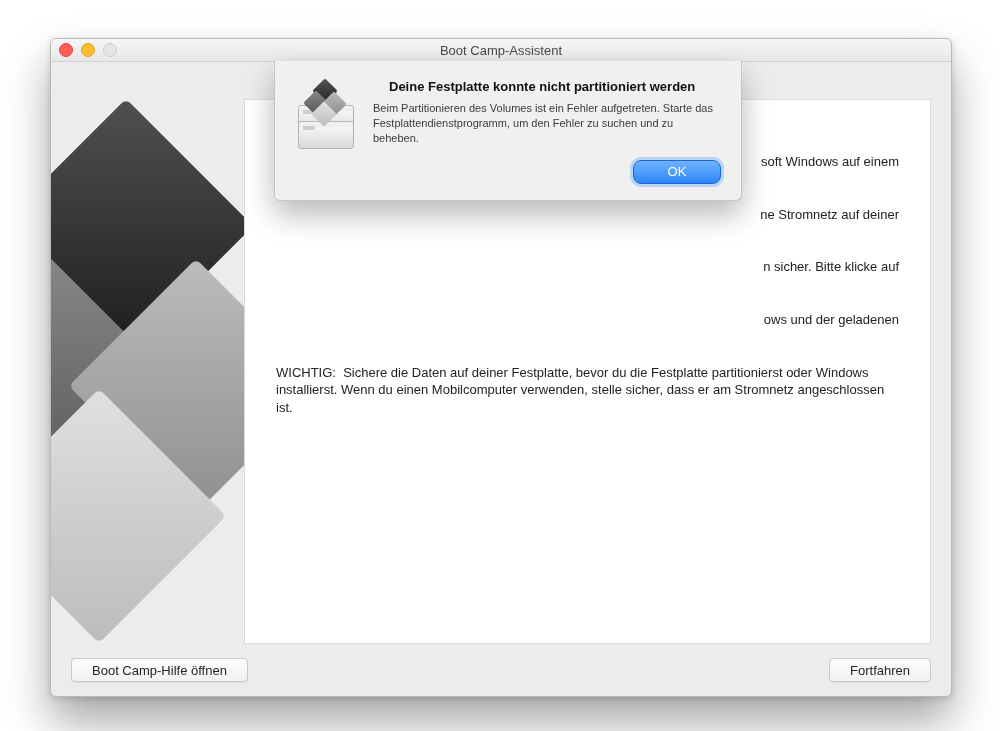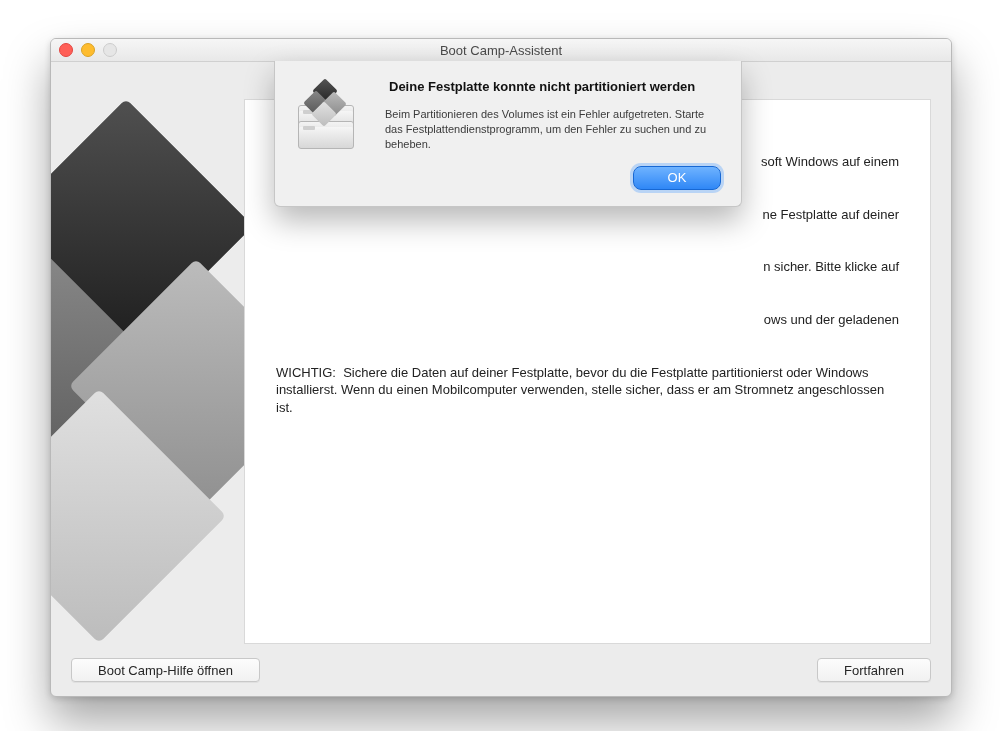--- a/index.html
+++ b/index.html
@@ -30,21 +30,21 @@
   .content-panel .frag{white-space:pre-wrap;}
   .frag.upper{position:relative;display:block;}
   .frag .line{display:block;text-align:right;}
   .content-panel .important{display:block;}
   .bottom-bar{
     position:absolute;left:0;right:0;bottom:0;height:52px;
     display:flex;align-items:center;justify-content:space-between;
     padding:0 20px;box-sizing:border-box;
   }
   .mac-btn{
-    height:22px;padding:0 26px;font-size:13px;color:#262626;
+    height:22px;padding:0 20px;font-size:13px;color:#262626;
     background:linear-gradient(#fcfcfc,#f1f1f1);
     border:1px solid #c8c8c8;border-radius:4px;
     box-shadow:0 1px 0 rgba(0,0,0,0.05);
     display:inline-flex;align-items:center;cursor:default;
   }
   
   .art{position:absolute;left:-80px;top:45px;width:310px;height:440px;}
   .diamond{position:absolute;width:180px;height:180px;transform:rotate(45deg);
     border-radius:6px;}
   .d1{left:65px;top:30px;background:linear-gradient(135deg,#505050,#1d1d1d);}
@@ -71,21 +71,21 @@
   .drv1{top:26px;}
   .drv2{top:42px;}
   .badge{position:absolute;left:12px;top:0;width:40px;height:40px;}
   .mini{position:absolute;width:18px;height:18px;transform:rotate(45deg);border-radius:2px;}
   .m1{left:11px;top:3px;background:linear-gradient(135deg,#555,#222);}
   .m2{left:2px;top:15px;background:linear-gradient(135deg,#888,#555);}
   .m3{left:20px;top:16px;background:linear-gradient(135deg,#bbb,#8a8a8a);}
   .m4{left:10px;top:26px;background:linear-gradient(135deg,#e2e2e2,#bcbcbc);}
   .sheet .msg{flex:1;}
   .sheet h3{margin:0 0 6px 16px;font-size:13px;font-weight:700;color:#111;line-height:1.25;}
-  .sheet p{margin:12px;font-size:11px;color:#3b3b3b;line-height:1.35;}
+  .sheet p{margin:0;font-size:11px;color:#3b3b3b;line-height:1.35;}
   .sheet .ok-row{margin-top:14px;display:flex;justify-content:flex-end;}
   .ok-btn{
     width:86px;height:22px;border-radius:8px;border:1px solid #1768d4;
     background:linear-gradient(#6fb3ff,#2f87f6);
     color:#fff;font-size:13px;display:flex;align-items:center;justify-content:center;
     box-shadow:0 0 0 3px rgba(82,160,255,0.35);cursor:default;
   }
 </style>
 </head>
 <body>
@@ -107,21 +107,21 @@
       <div class="art">
         <div class="diamond d1"></div>
         <div class="diamond d2"></div>
         <div class="diamond d3"></div>
         <div class="diamond d4"></div>
       </div>
 
       <div class="content-panel">
         <span class="frag upper">
           <span class="line">soft Windows auf einem</span>
-          <span class="line">ne Festplatte auf deiner</span>
+          <span class="line">ne Stromnetz auf deiner</span>
           <span class="line">n sicher. Bitte klicke auf</span>
           <span class="line">ows und der geladenen</span>
         </span>
         <span class="frag important">WICHTIG:  Sichere die Daten auf deiner Festplatte, bevor du die Festplatte partitionierst oder Windows installierst. Wenn du einen Mobilcomputer verwenden, stelle sicher, dass er am Stromnetz angeschlossen ist.</span>
       </div>
 
       <div class="bottom-bar">
         <div class="mac-btn">
           <span>Boot Camp-Hilfe öffnen</span>
         </div>

